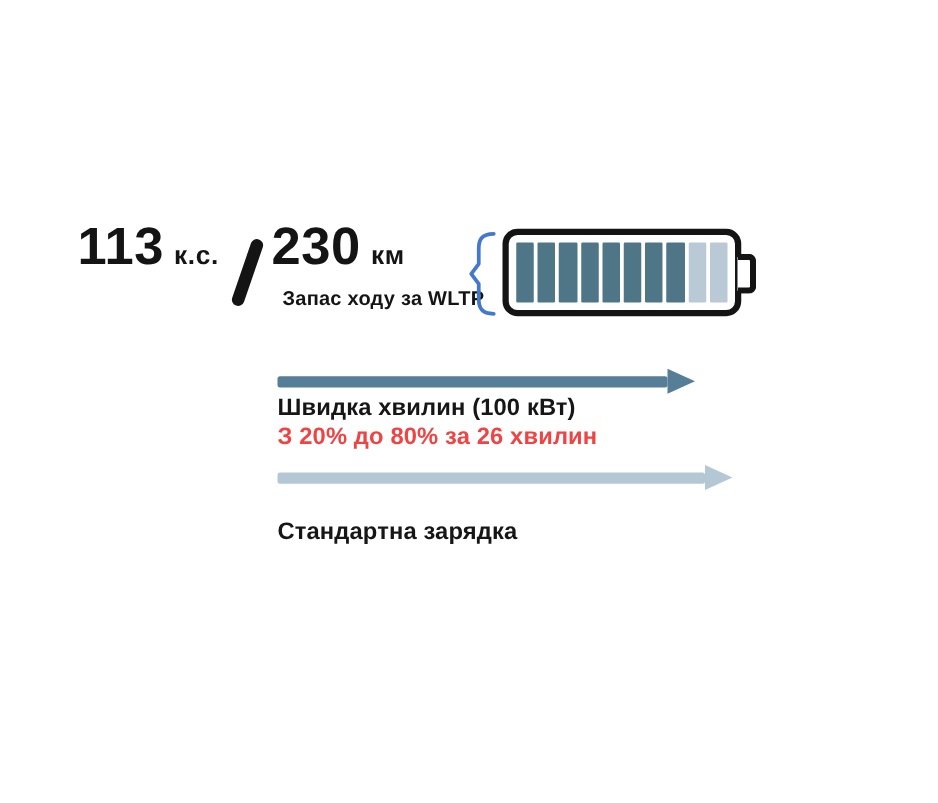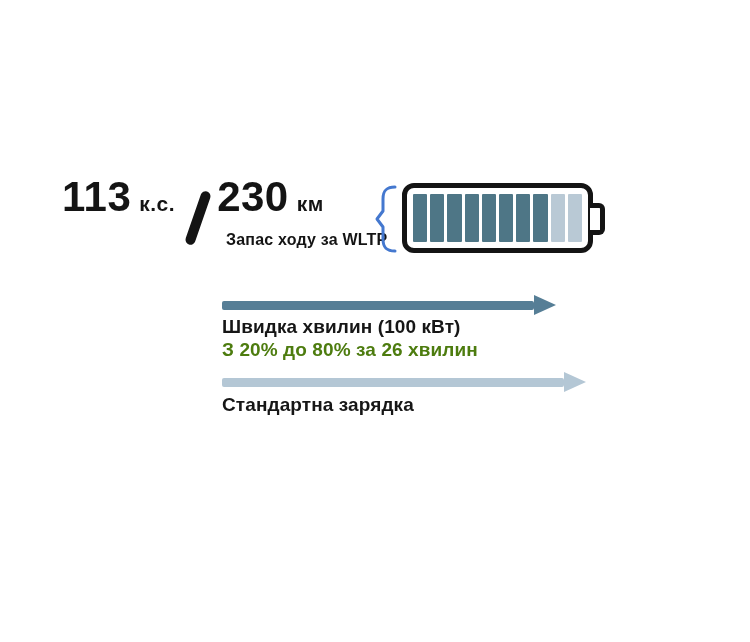--- a/index.html
+++ b/index.html
@@ -128,21 +128,21 @@
   }
   .charge-subtitle {
     position: absolute;
     left: 222px;
     font-weight: 800;
     white-space: nowrap;
     letter-spacing: 0.1px;
   }
   .fast-title { top: 316px; }
   .fast-subtitle { top: 339px; font-size: 19px; }
-  .std-title { top: 394px; }
+  .std-title { top: 415px; }
   .std-subtitle { top: 417px; font-size: 17px; }
 </style>
 </head>
 <body>
 
 <div class="canvas">
 
   <div class="headline">
     <span class="big-num">113</span>
     <span class="unit">к.с.</span>
@@ -170,21 +170,21 @@
       <div class="seg" style="background: rgb(185, 201, 213);"></div>
       <div class="seg" style="background: rgb(185, 201, 213);"></div>
     </div>
   <div class="battery-terminal"></div>
 
   <div class="arrow arrow-fast">
     <div class="shaft" style="background: rgb(86, 126, 150);"></div>
     <div class="head" style="border-left-color: rgb(86, 126, 150);"></div>
   </div>
   <div class="charge-title fast-title">Швидка хвилин (100 кВт)</div>
-  <div class="charge-subtitle fast-subtitle" style="color: #4d7c0f;">З 20% до 80% за 26 хвилин</div>
+  <div class="charge-subtitle fast-subtitle" style="color: #ef4444;">З 20% до 80% за 26 хвилин</div>
 
   <div class="arrow arrow-std">
     <div class="shaft" style="background: rgb(180, 199, 213);"></div>
     <div class="head" style="border-left-color: rgb(180, 199, 213);"></div>
   </div>
   <div class="charge-title std-title">Стандартна зарядка</div>
 
 </div>
 
 </body></html>

